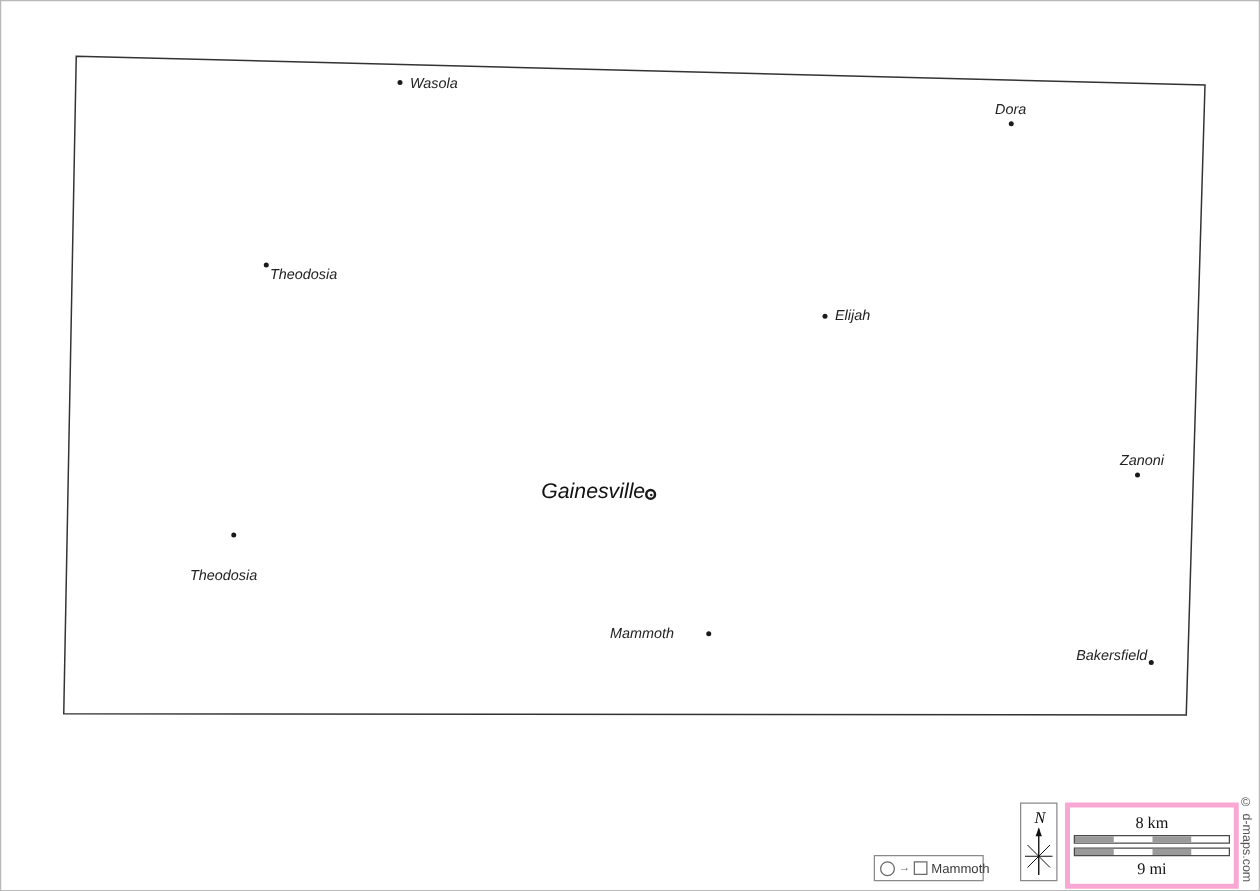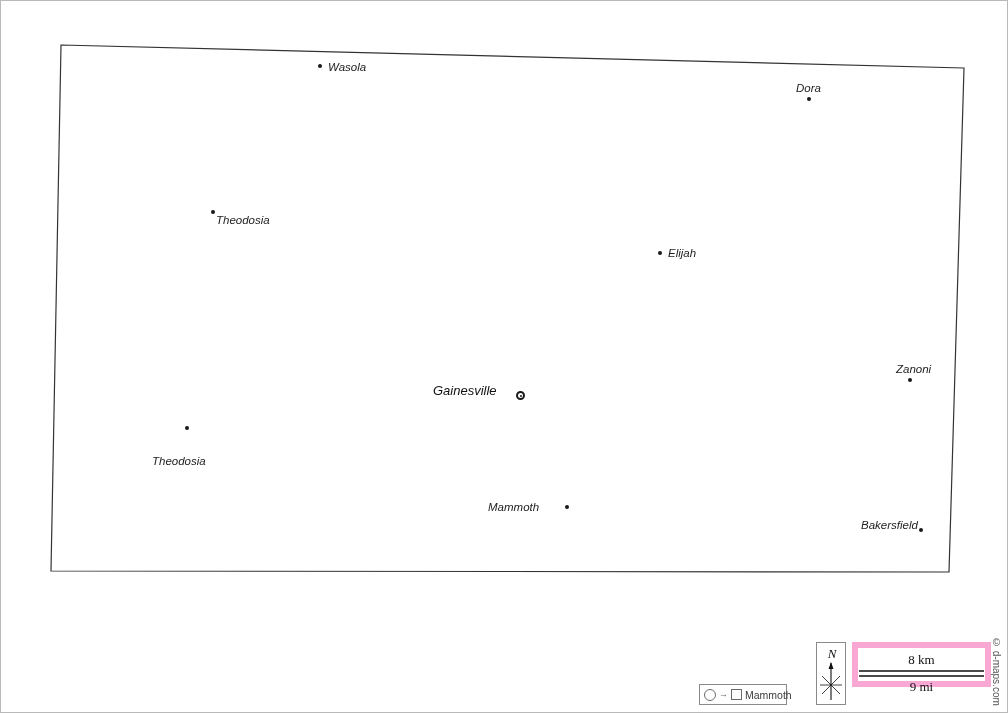--- a/index.html
+++ b/index.html
@@ -28,21 +28,21 @@
   }
   .city {
     position: absolute;
     white-space: nowrap;
     font-size: 11.5px;
     color: #222222;
     line-height: 1;
     font-style: italic;
   }
   .city.big {
-    font-size: 13px;
+    font-size: 17px;
     color: #111111;
   }
   .dot {
     position: absolute;
     width: 4px;
     height: 4px;
     background: #1a1a1a;
     border-radius: 50%;
   }
   .capital-dot {
@@ -121,22 +121,22 @@
     font-family: "Liberation Serif", serif;
     font-style: italic;
     font-size: 13px;
     color: #111111;
   }
   #scale-box {
     position: absolute;
     left: 851px;
     top: 641px;
     width: 139px;
-    height: 45px;
-    border: 6px solid #f9a8d4;
+    height: 69px;
+    border: 4px solid #f9a8d4;
     background: #ffffff;
     box-sizing: border-box;
     display: flex;
     flex-direction: column;
     align-items: center;
   }
   .scale-label {
     font-family: "Liberation Serif", serif;
     font-size: 13px;
     color: #111111;

